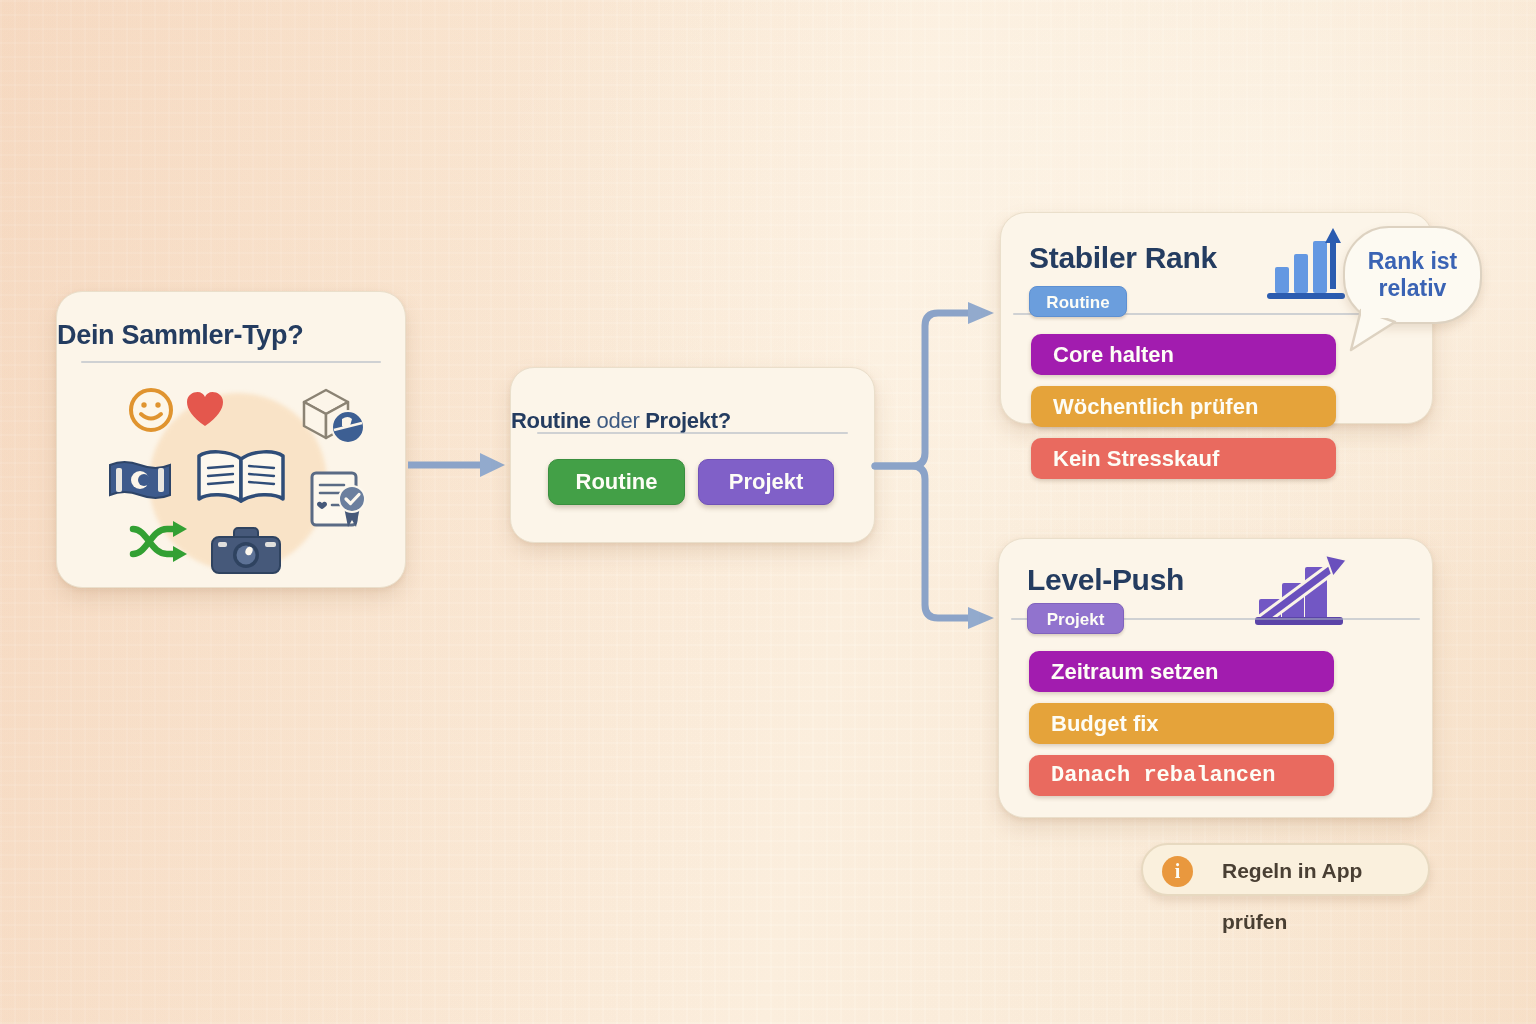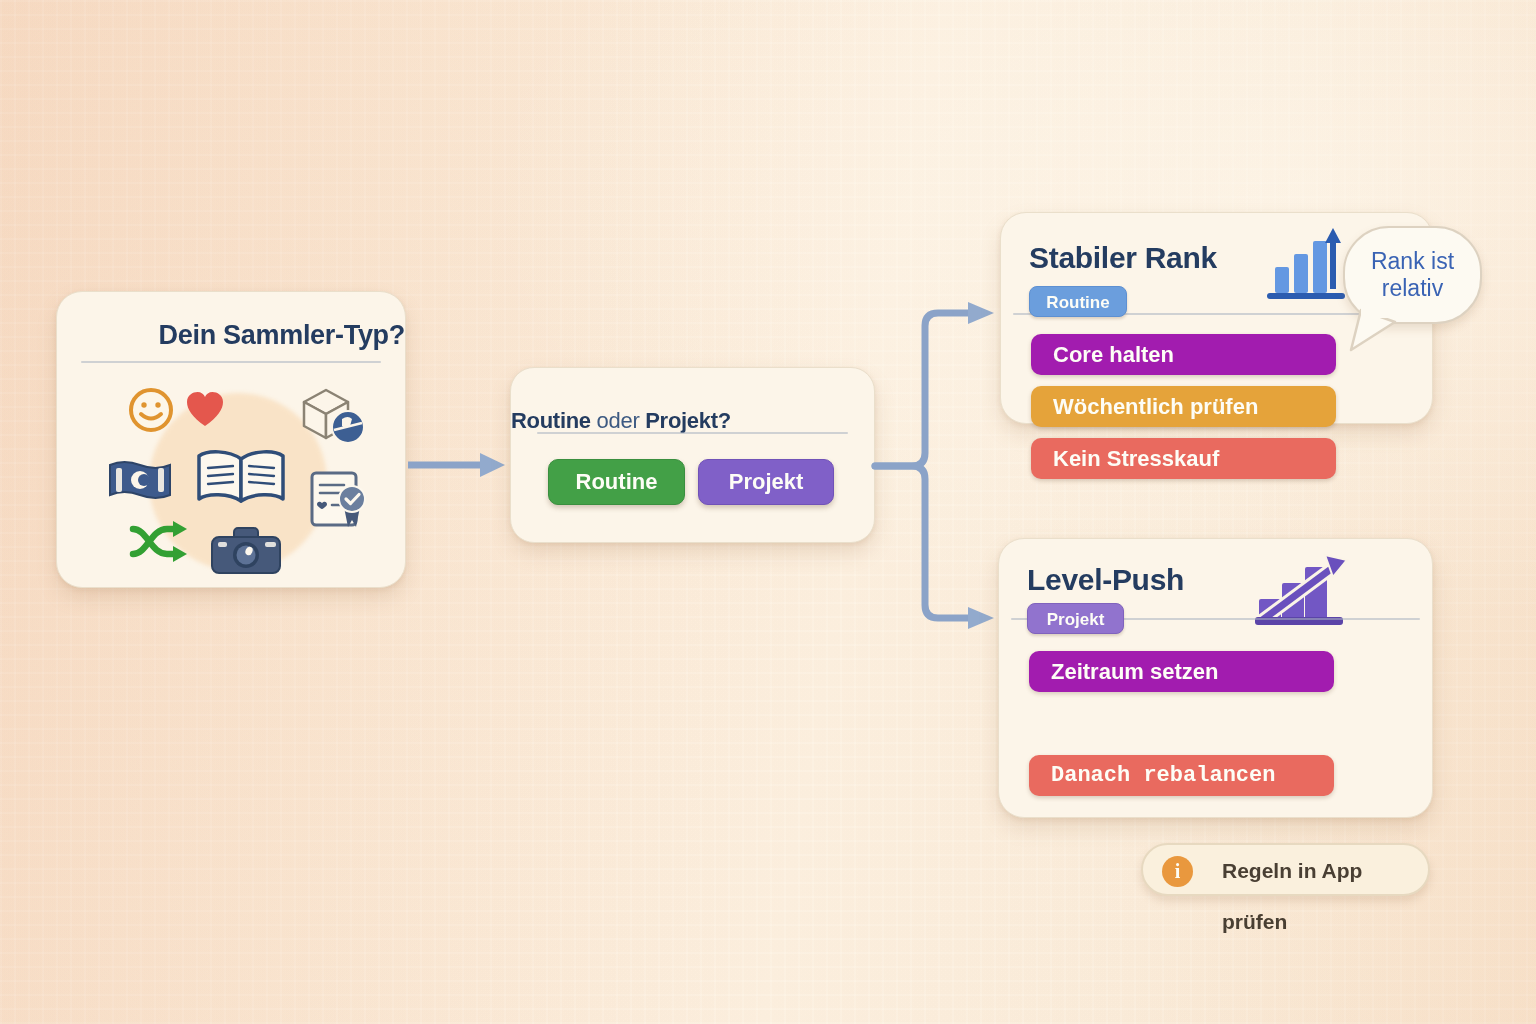--- a/index.html
+++ b/index.html
@@ -18,21 +18,21 @@
   .card {
     position:absolute; background:#fcf5e9;
     border:1.5px solid #eadfcb; border-radius:26px;
     box-shadow:0 10px 20px rgba(170,125,85,.20), 0 2px 5px rgba(170,125,85,.14);
   }
   .card-title { color:#243c60; font-weight:bold; letter-spacing:-.3px; }
   .divider { position:absolute; height:2px; background:#a9b3c1; opacity:.55; border-radius:1px; }
 
   
   .c1 { left:56px; top:291px; width:350px; height:297px; }
-  .c1 .card-title { position:absolute; top:28px; width:100%; text-align:right; font-size:27px; }
+  .c1 .card-title { position:absolute; top:28px; width:100%; text-align:left; font-size:27px; }
   .c1 .divider { left:24px; right:24px; top:69px; }
   .soft-circle { position:absolute; left:92px; top:101px; width:178px; height:178px;
     border-radius:50%; background:#f7d2a6; opacity:.5; filter:blur(2px); }
   .ic { position:absolute; }
 
   
   .c2 { left:510px; top:367px; width:365px; height:176px; border-radius:24px; }
   .c2 .card-title { position:absolute; top:40px; width:100%; text-align:left; font-size:22px; }
   .c2 .card-title .mid { font-weight:normal; color:#3d5a82; }
   .c2 .divider { left:26px; right:26px; top:64px; }
@@ -63,21 +63,21 @@
   .c3 .p1 { top:121px; } .c3 .p2 { top:173px; } .c3 .p3 { top:225px; }
   .c4 .p1 { top:112px; } .c4 .p2 { top:164px; } .c4 .p3 { top:216px;font-family:Liberation Mono, monospace; }
   .corner-icon { position:absolute; }
   .c3 .corner-icon { left:266px; top:14px; }
   .c4 .corner-icon { left:256px; top:14px; }
 
   
   .bubble { position:absolute; left:1343px; top:226px; width:139px; height:98px;
     background:#fdfaf2; border:2.5px solid #ddd2c1; border-radius:46px;
     box-shadow:0 5px 10px rgba(150,110,70,.18);
-    color:#3a63b4; font-weight:normal; font-size:23px; line-height:27px;
+    color:#3a63b4; font-weight:bold; font-size:23px; line-height:27px;
     text-align:center; display:flex; flex-direction:column; justify-content:center; z-index:6; }
   .bubble-tail { position:absolute; left:1349px; top:308px; z-index:7; }
 
   
   .conn { position:absolute; }
 
   
   .note { position:absolute; left:1141px; top:843px; width:289px; height:53px;
     background:#faf0dd; border:2px solid #e7d9c0; border-radius:27px;
     box-shadow:0 5px 9px rgba(170,125,85,.22); }
@@ -212,20 +212,21 @@
       <rect x="27" y="30" width="22" height="36" rx="2" fill="#7257c4"></rect>
       <rect x="50" y="14" width="22" height="52" rx="2" fill="#7257c4"></rect>
       <line x1="6" y1="68" x2="76" y2="16" stroke="#fbf4e7" stroke-width="13"></line>
       <line x1="6" y1="68" x2="76" y2="16" stroke="#6a50bd" stroke-width="7"></line>
       <polygon points="70,2 92,7 78,24" fill="#6a50bd" stroke="#fbf4e7" stroke-width="2"></polygon>
       <rect x="0" y="64" width="88" height="8" rx="3" fill="#5b44a8"></rect>
     </svg>
     <div class="divider"></div>
     <div class="badge violet">Projekt</div>
     <div class="pill green p1">Zeitraum setzen</div>
+    <div class="pill amber p2">Budget fix</div>
     <div class="pill red p3">Danach rebalancen</div>
   </div>
 
   <div class="note">
     <div class="info">i</div>
     <div class="txt">Regeln in App prüfen</div>
   </div>
 
 </div>
 

